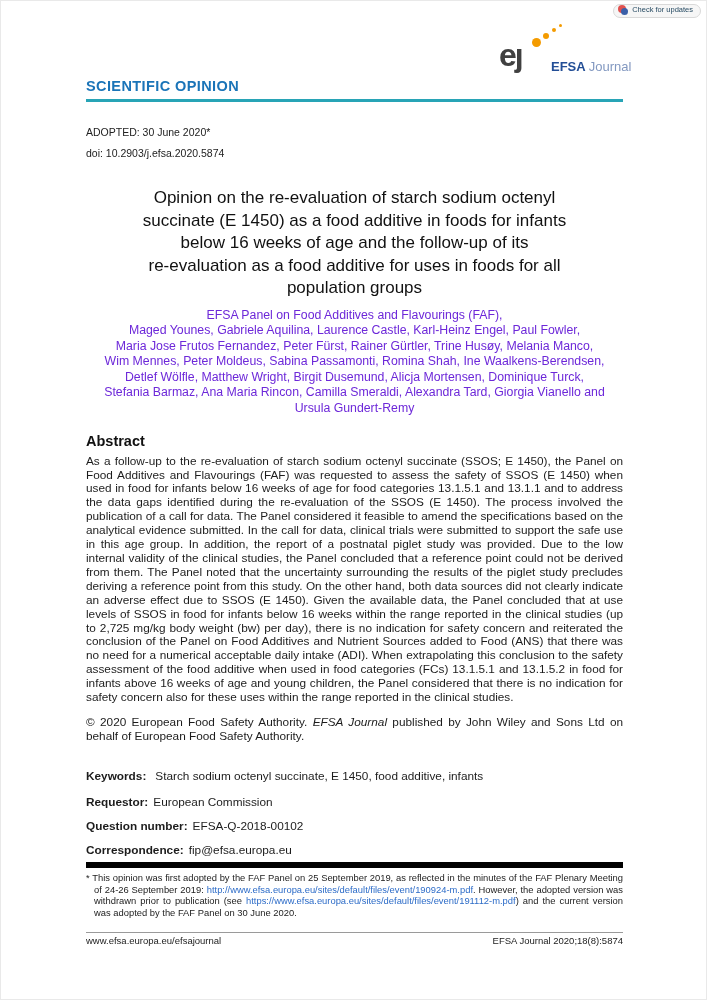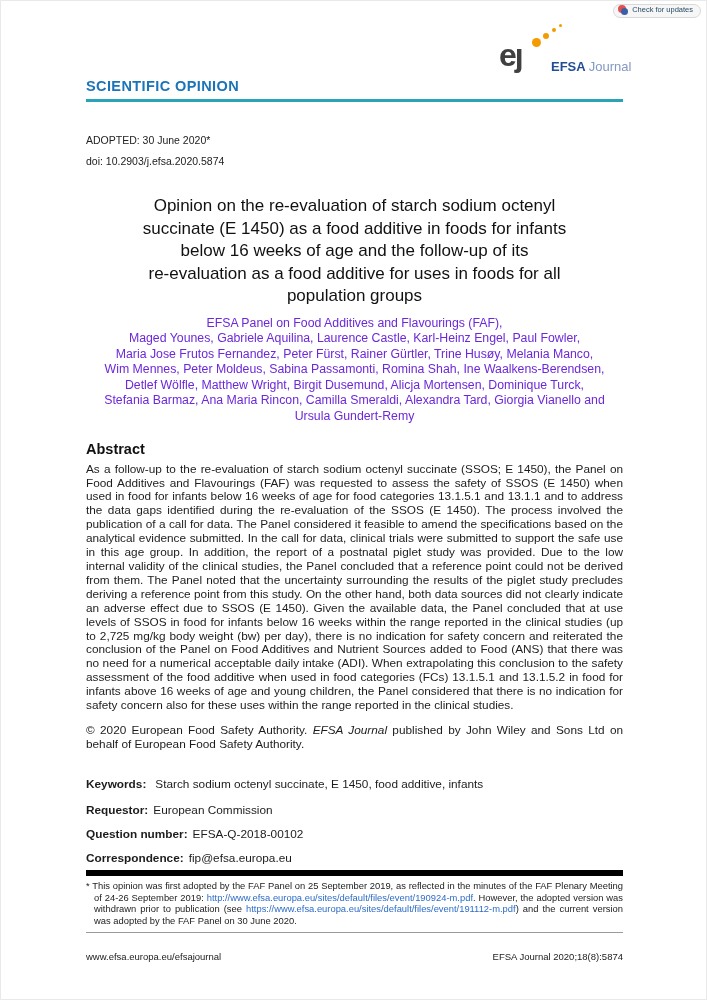--- a/index.html
+++ b/index.html
@@ -37,21 +37,21 @@
   .logo-text { position:absolute; left:52px; top:24px; font-size:13px; white-space:nowrap; }
   .logo-text .efsa { font-weight:bold; color:#234e96; }
   .logo-text .journal { color:#8298c0; margin-left:3px; }
 
   
   .content { position:absolute; left:85px; top:0; width:537px; }
 
   .section-label { margin-top:77px; font-size:14.5px; font-weight:bold; letter-spacing:0.4px; color:#1a74b8; }
   .header-rule { margin-top:5px; height:3px; background:#28a4b6; }
 
-  .meta-adopted { margin-top:32px; font-size:10.5px; color:#222; }
+  .meta-adopted { margin-top:24px; font-size:10.5px; color:#222; }
   .meta-doi { margin-top:9px; font-size:10.5px; color:#222; }
 
   .title { margin-top:28px; text-align:center; font-size:17px; font-weight:normal; line-height:22.5px; color:#111; }
   .authors { margin-top:8px; text-align:center; font-size:12.3px; line-height:15.6px; color:#6d28d9; }
 
   .abstract-heading { margin-top:16px; font-size:14.5px; font-weight:bold; color:#111; }
   .abstract-body { margin-top:6px; font-size:11.8px; line-height:13.9px; text-align:justify; color:#1c1c1c; }
 
   .copyright { margin-top:10px; font-size:11.8px; line-height:14.5px; text-align:justify; }
 
@@ -66,21 +66,21 @@
 
   .footnote {
     margin-top:5px; padding-top:4px; border-top:6px solid #000000;
     font-size:9.4px; line-height:11.7px; text-align:justify; color:#222;
     padding-left:8px; text-indent:-8px;
   }
   .link { color:#2d6cc8; cursor:pointer; text-decoration:none; }
 
   .footer {
     position:absolute; left:85px; top:931px; width:537px;
-    border-top:1px solid #9a9a9a; padding-top:18px;
+    border-top:1px solid #9a9a9a; padding-top:2px;
     display:flex; justify-content:space-between;
     font-size:9.5px; color:#222;
   }
 </style>
 </head>
 <body>
 
 <div class="page">
 
   <div class="update-badge">

